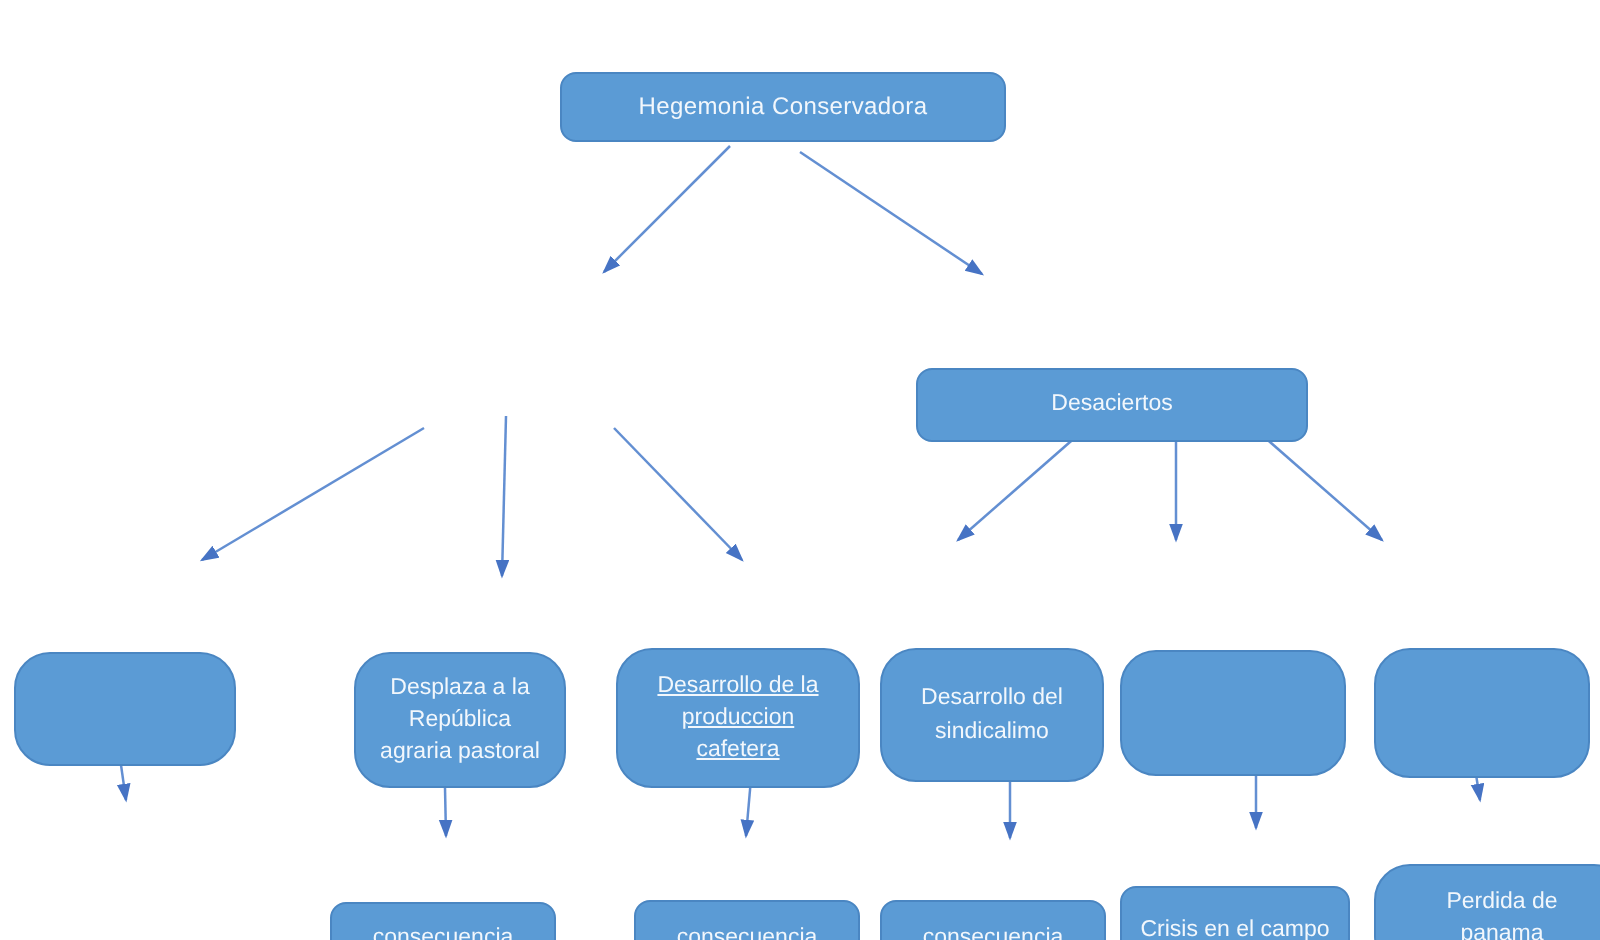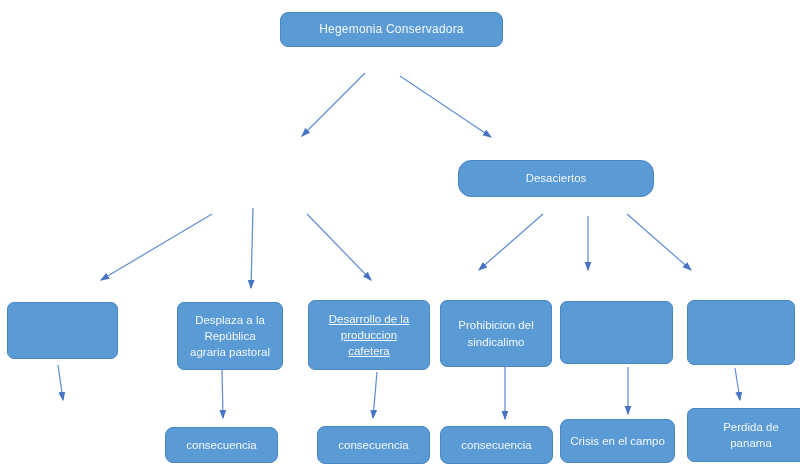--- a/index.html
+++ b/index.html
@@ -30,22 +30,23 @@
     color: #f2f7fc;
     display: flex;
     align-items: center;
     justify-content: center;
     text-align: center;
     font-size: 11.5px;
     line-height: 1.42;
     white-space: pre-line;
     padding: 2px 8px;
     border-radius: 8px;
+    margin-top: 24px;
   }
-  .node.tall { border-radius: 7px; }
+  .node.tall { border-radius: 18px; }
   .node.root { font-size: 12px; letter-spacing: 0.2px; }
   .connector { stroke: #638fd2; stroke-width: 1.25; fill: none; }
 </style>
 </head>
 <body>
 
 <div id="canvas">
 
   <svg id="connectors" viewBox="0 0 800 470" xmlns="http://www.w3.org/2000/svg">
     <defs>
@@ -64,30 +65,30 @@
     <line class="connector" x1="58" y1="365" x2="63" y2="400" marker-end="url(#arrowhead)"></line>
     <line class="connector" x1="222" y1="370" x2="223" y2="418" marker-end="url(#arrowhead)"></line>
     <line class="connector" x1="377" y1="372" x2="373" y2="418" marker-end="url(#arrowhead)"></line>
     <line class="connector" x1="505" y1="365" x2="505" y2="419" marker-end="url(#arrowhead)"></line>
     <line class="connector" x1="628" y1="367" x2="628" y2="414" marker-end="url(#arrowhead)"></line>
     <line class="connector" x1="735" y1="368" x2="740" y2="400" marker-end="url(#arrowhead)"></line>
   </svg>
 
   <div class="node root" style="left:280px; top:12px;  width:223px; height:35px;">Hegemonia Conservadora</div>
 
-  <div class="node" style="left:458px; top:160px; width:196px; height:37px;border-radius:13px;">Desaciertos</div>
+  <div class="node" style="left:458px; top:160px; width:196px; height:37px;">Desaciertos</div>
 
   <div class="node tall" style="left:7px;   top:302px; width:111px; height:57px;"></div>
   <div class="node tall" style="left:177px; top:302px; width:106px; height:68px;">Desplaza a la
 República
 agraria pastoral</div>
   <div class="node tall" style="left:308px; top:300px; width:122px; height:70px;text-decoration:underline;">Desarrollo de la
 produccion
 cafetera</div>
-  <div class="node tall" style="left:440px; top:300px; width:112px; height:67px;">Prohibicion del
+  <div class="node tall" style="left:440px; top:300px; width:112px; height:67px;">Desarrollo del
 sindicalimo</div>
   <div class="node tall" style="left:560px; top:301px; width:113px; height:63px;"></div>
   <div class="node tall" style="left:687px; top:300px; width:108px; height:65px;"></div>
 
   <div class="node" style="left:165px; top:427px; width:113px; height:36px;">consecuencia</div>
   <div class="node" style="left:317px; top:426px; width:113px; height:38px;">consecuencia</div>
   <div class="node" style="left:440px; top:426px; width:113px; height:38px;">consecuencia</div>
   <div class="node" style="left:560px; top:419px; width:115px; height:44px;">Crisis en el campo</div>
   <div class="node tall" style="left:687px; top:408px; width:128px; height:54px;">Perdida de
 panama</div>

